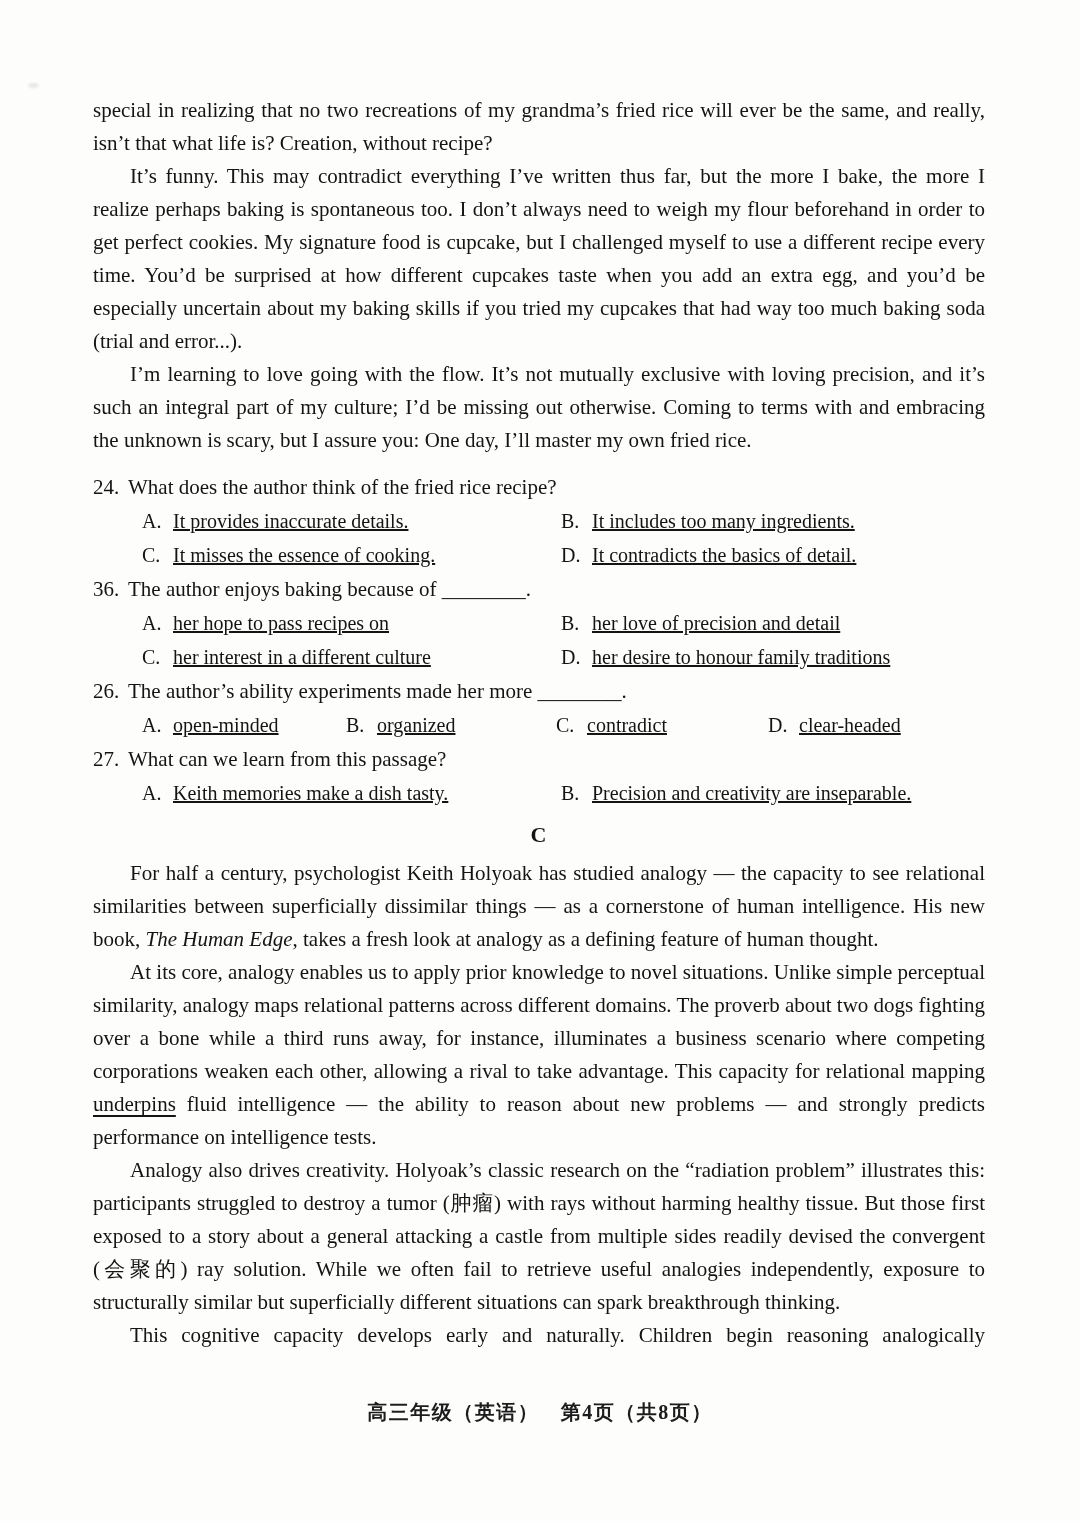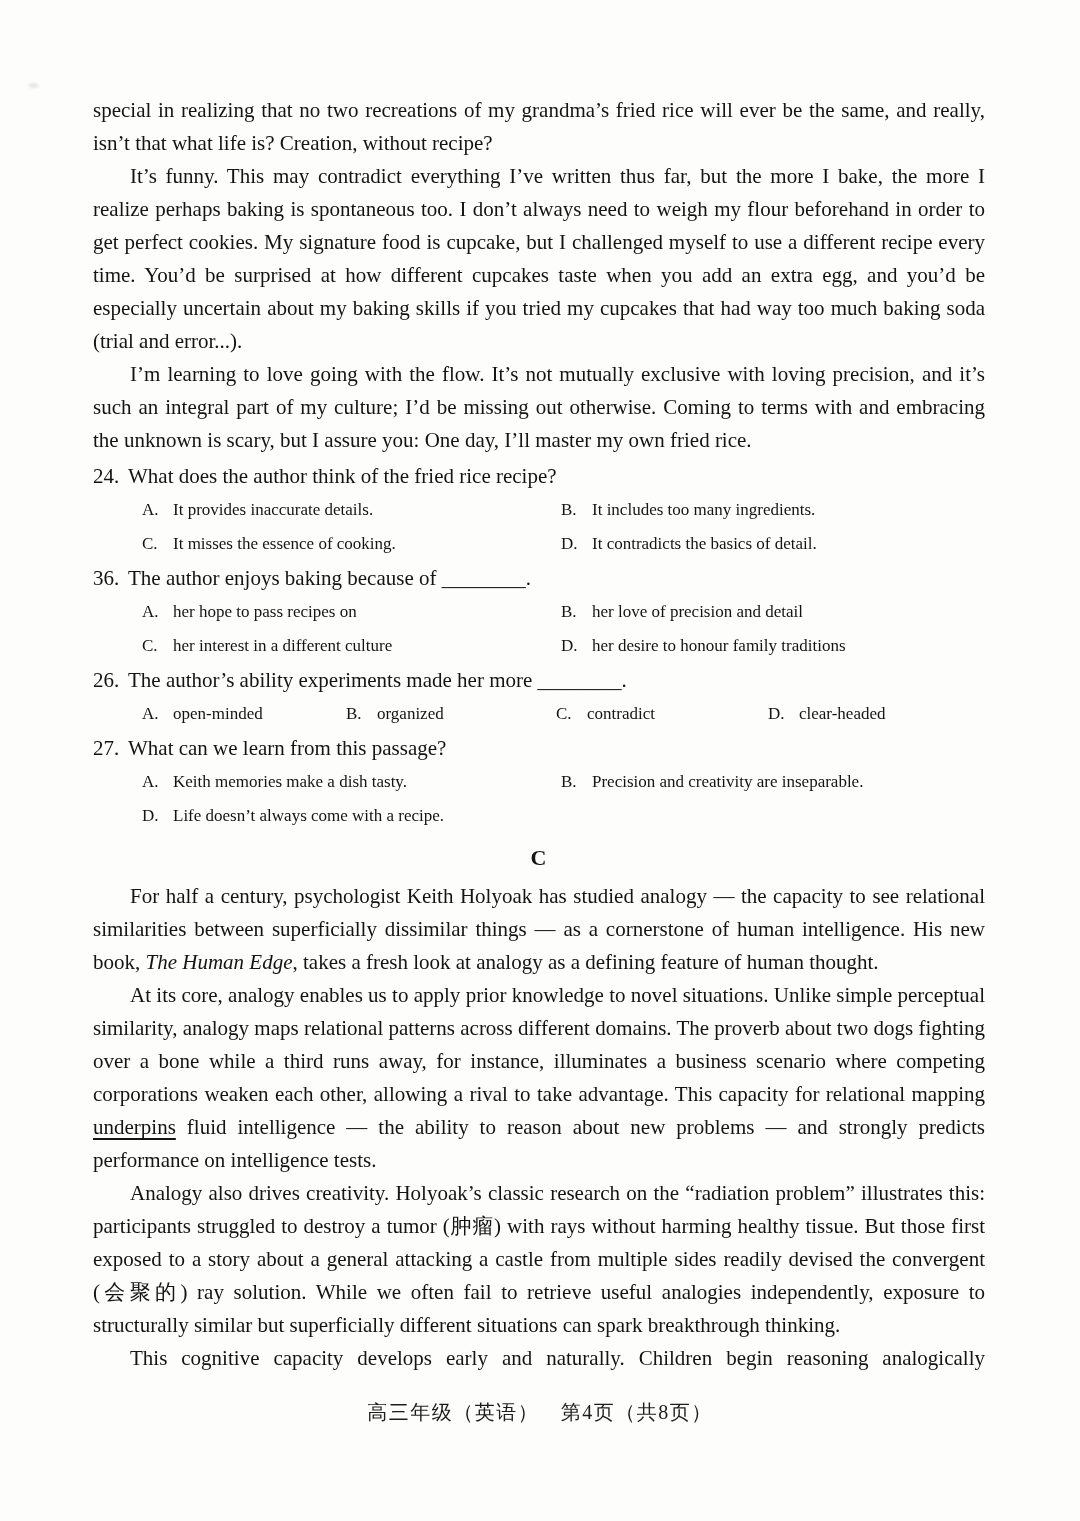--- a/index.html
+++ b/index.html
@@ -29,33 +29,34 @@
     margin: 0;
   }
   .para.no-indent { text-indent: 0; }
   .para.full-last { text-align-last: justify; }
   .book-title { font-style: italic; }
   .underlined {
     text-decoration: underline;
     text-underline-offset: 4px;
     text-decoration-thickness: 1.5px;
   }
-  .questions { margin-top: 2px; }
+  .questions { margin-top: 13px; }
   .question { margin: 0; }
   .q-line {
     display: flex;
     font-size: 21px;
     line-height: 34px;
   }
   .q-num { flex: 0 0 35px; width: 35px; }
   .q-text { flex: 1; }
   .opts {
     margin-left: 49px;
-    font-size: 17px;
+    font-size: 20px;
     line-height: 34px;
+    text-decoration: underline;
   }
   .opts.two-col {
     display: grid;
     grid-template-columns: 419px 1fr;
   }
   .opts.four-col {
     display: grid;
     grid-template-columns: 204px 210px 212px 1fr;
   }
   .opt { white-space: nowrap; overflow: visible; }
@@ -71,20 +72,21 @@
   }
   .footer {
     position: absolute;
     top: 1399px;
     left: 0;
     width: 100%;
     text-align: center;
     font-size: 20px;
     letter-spacing: 1.5px;
     color: #1c1c1c;
+    font-weight: bold;
   }
   .speck {
     position: absolute;
     background: #e7e7e4;
     border-radius: 50%;
     filter: blur(1px);
   }
   .speck-1 { left: 28px; top: 83px; width: 11px; height: 5px; }
   .speck-2 { left: 138px; top: 344px; width: 6px; height: 4px; }
 </style>
@@ -170,23 +172,20 @@
         <span class="q-num">27.</span>
         <span class="q-text">What can we learn from this passage?</span>
       </div>
       <div class="opts two-col">
         <div class="opt">
           <span class="opt-label">A.</span><span>Keith memories make a dish tasty.</span>
         </div>
         <div class="opt">
           <span class="opt-label">B.</span><span>Precision and creativity are inseparable.</span>
         </div>
-        <div class="opt">
-          <span class="opt-label">D.</span><span>Life doesn’t always come with a recipe.</span>
-        </div>
       </div>
     </div>
 
   </div>
 
   <div class="sec-heading">C</div>
 
   <p class="para"><span>For half a century, psychologist Keith Holyoak has studied analogy — the capacity to see relational similarities between superficially dissimilar things — as a cornerstone of human intelligence. His new book, </span><span class="book-title">The Human Edge</span><span>, takes a fresh look at analogy as a defining feature of human thought.</span></p>
 
   <p class="para"><span>At its core, analogy enables us to apply prior knowledge to novel situations. Unlike simple perceptual similarity, analogy maps relational patterns across different domains. The proverb about two dogs fighting over a bone while a third runs away, for instance, illuminates a business scenario where competing corporations weaken each other, allowing a rival to take advantage. This capacity for relational mapping </span><span class="underlined">underpins</span><span> fluid intelligence — the ability to reason about new problems — and strongly predicts performance on intelligence tests.</span></p>

